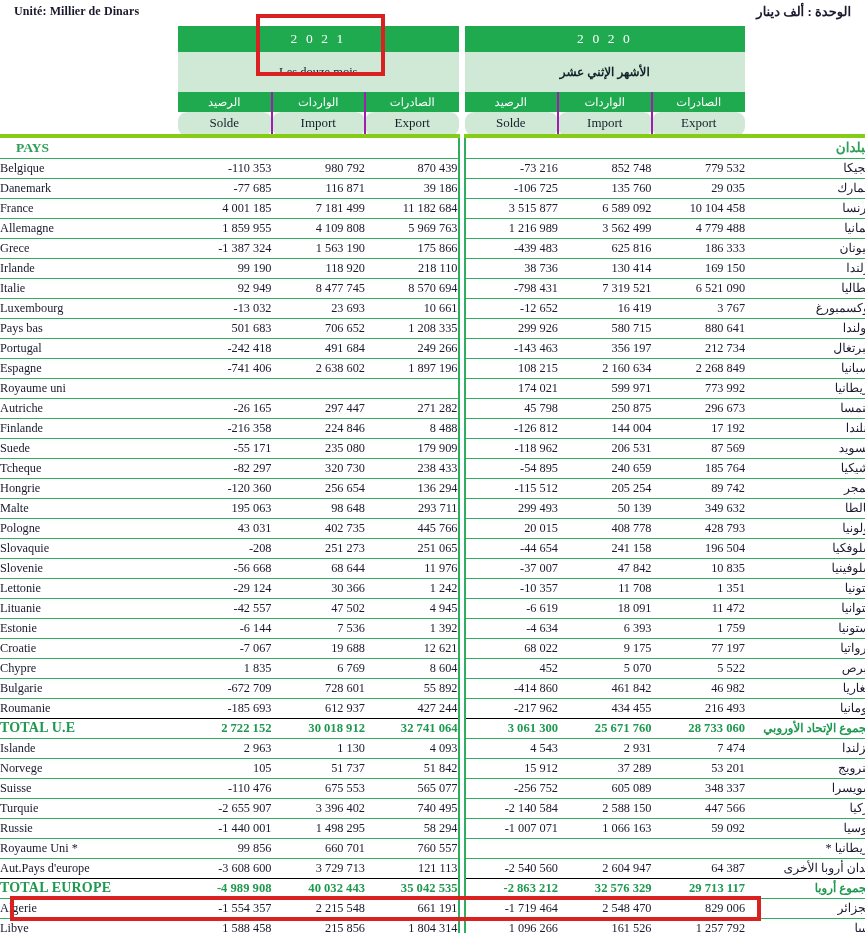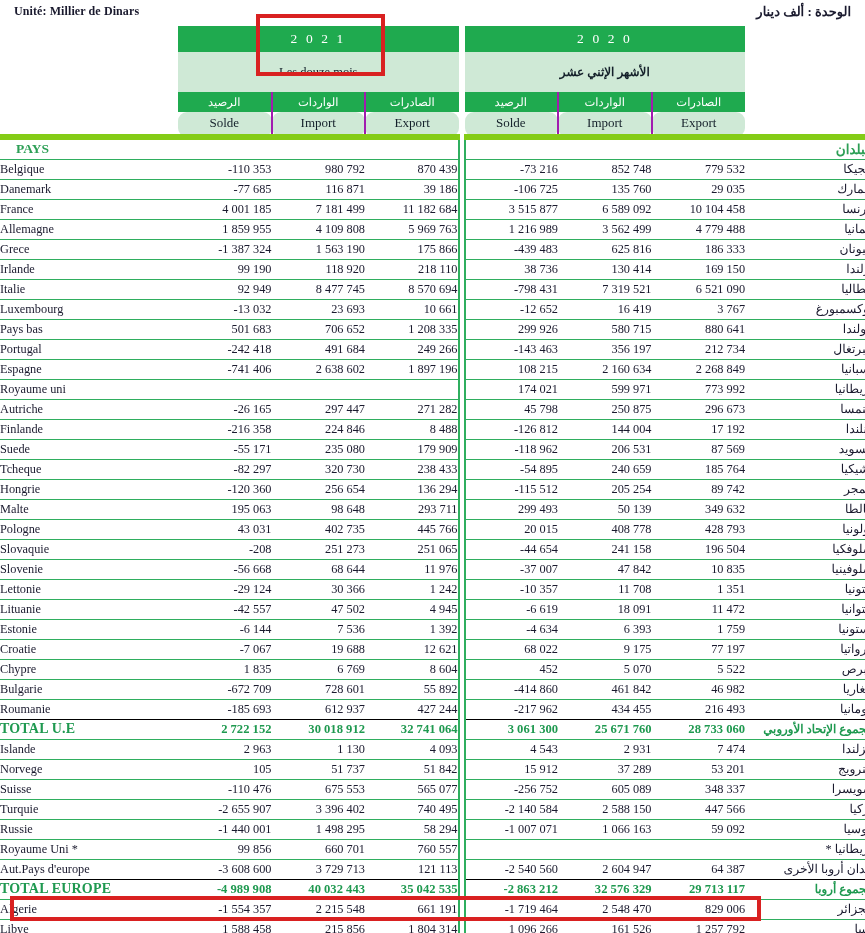--- a/index.html
+++ b/index.html
@@ -138,21 +138,21 @@
   td.gap {
     border-top: none !important;
     background: #ffffff;
   }
   
   td.rule-right { border-right: 2px solid #2fae5f; }
   td.rule-left  { border-left: 2px solid #2fae5f; }
 
   
   tr.caption > td {
-    border-top: 6px solid #84cc16;
+    border-top: 4px solid #84cc16;
     color: #2d9f56;
     font-weight: bold;
     font-size: 13.5px;
     height: 22px;
   }
   tr.caption td.lbl { padding-left: 16px; }
 
   
   tr.total > td {
     color: #1f9950;

